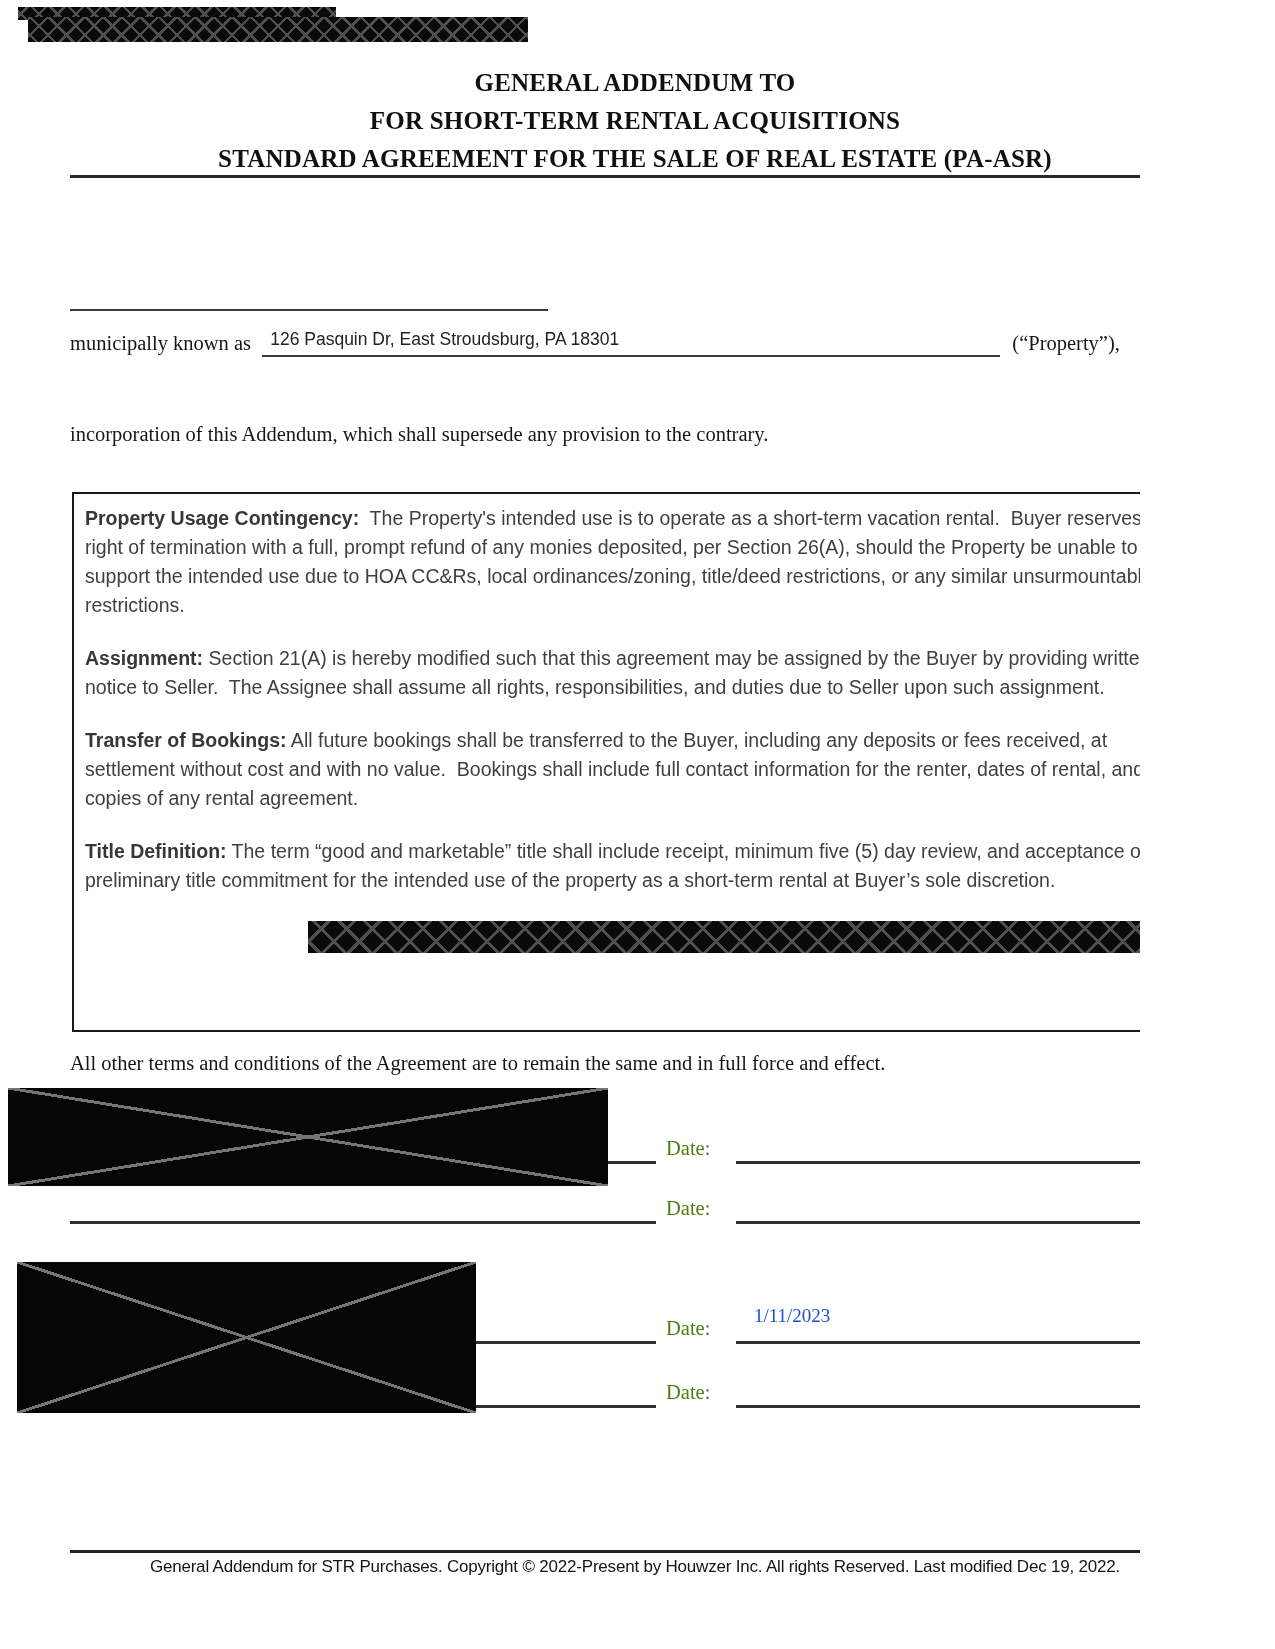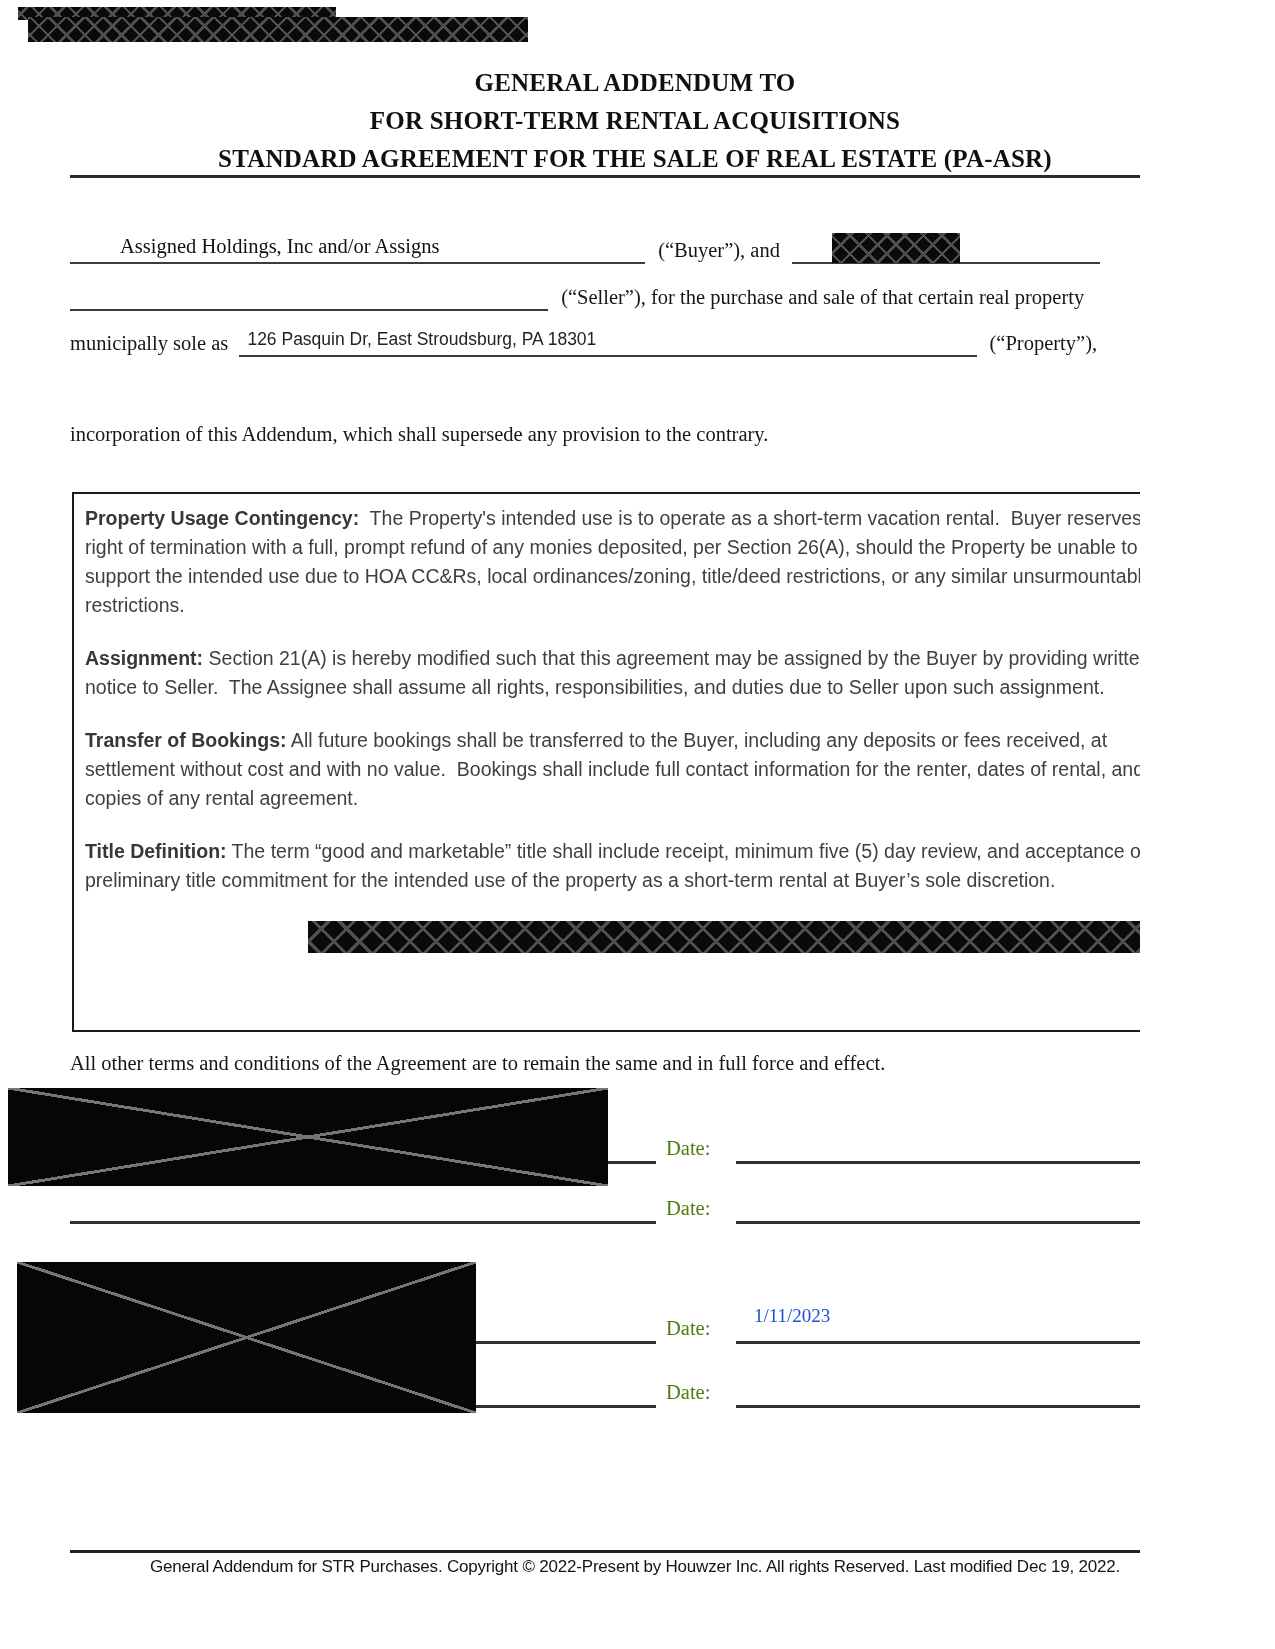--- a/index.html
+++ b/index.html
@@ -72,37 +72,27 @@
   <div class="abs lattice" style="left:28px;top:17px;width:500px;height:25px;"></div>
 
   <div class="abs title">
     <div>GENERAL ADDENDUM TO</div>
     <div>FOR SHORT-TERM RENTAL ACQUISITIONS</div>
     <div>STANDARD AGREEMENT FOR THE SALE OF REAL ESTATE (PA-ASR)</div>
   </div>
   <div class="abs title-rule"></div>
 
 
-  <div class="iline" style="top:236px;">
-    <span class="blank" style="width:575px;">
-      <span class="fill-serif" style="left:50px;font-size:20.5px;">Assigned Holdings, Inc and/or Assigns</span>
-    </span>
-    <span style="margin-left:8px;">(“Buyer”), and</span>
-    <span class="blank" style="width:308px;margin-left:7px;">
-      <span class="abs lattice" style="left:40px;bottom:-1px;width:128px;height:30px;"></span>
-    </span>
-  </div>
 
   <div class="iline" style="top:283px;">
     <span class="blank" style="width:478px;"></span>
-    <span style="margin-left:8px;">(“Seller”), for the purchase and sale of that certain real property</span>
   </div>
 
   <div class="iline" style="top:329px;">
-    <span>municipally sole as</span>
+    <span>municipally known as</span>
     <span class="blank" style="width:738px;margin-left:6px;">
       <span class="fill-sans" style="left:8px;bottom:3px;font-size:17.5px;">126 Pasquin Dr, East Stroudsburg, PA 18301</span>
     </span>
     <span style="margin-left:7px;">(“Property”),</span>
   </div>
 
   <div class="iline" style="top:421px;">incorporation of this Addendum, which shall supersede any provision to the contrary.</div>
 
   <div class="abs prov-box">
     <p><b>Property Usage Contingency:</b><span>  The Property's intended use is to operate as a short-term vacation rental.  Buyer reserves the right of termination with a full, prompt refund of any monies deposited, per Section 26(A), should the Property be unable to support the intended use due to HOA CC&amp;Rs, local ordinances/zoning, title/deed restrictions, or any similar unsurmountable restrictions.</span></p>

